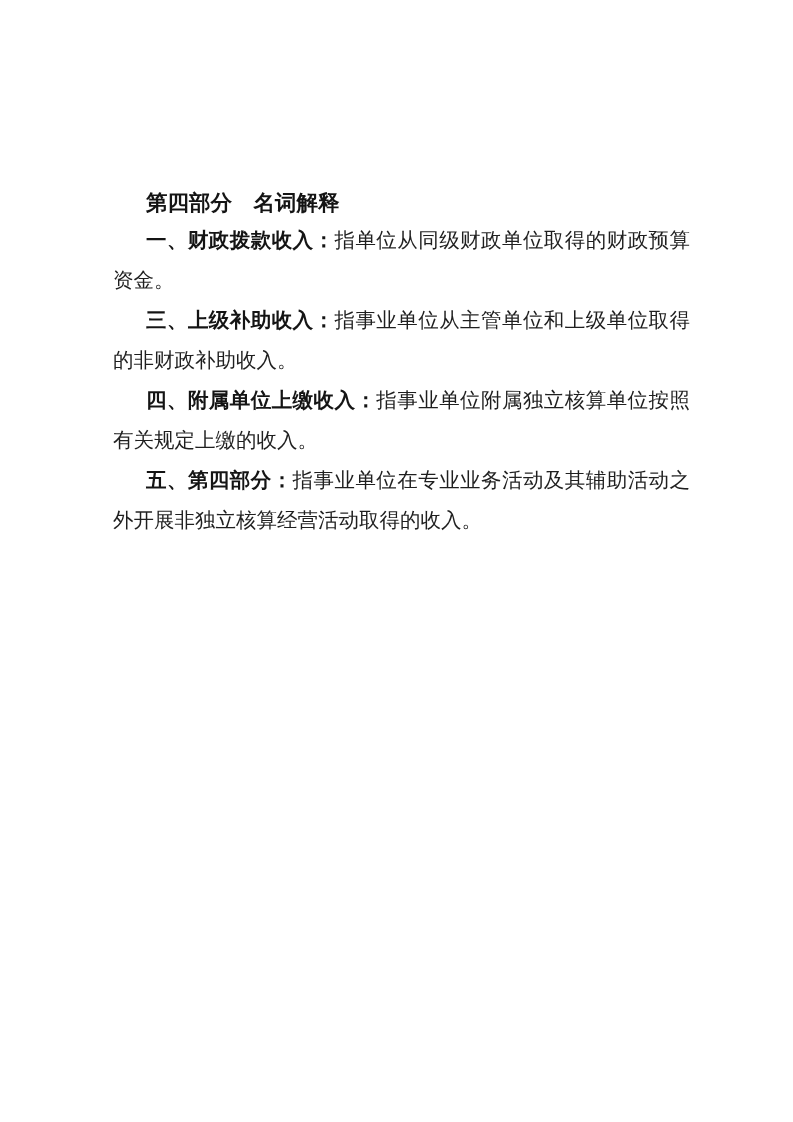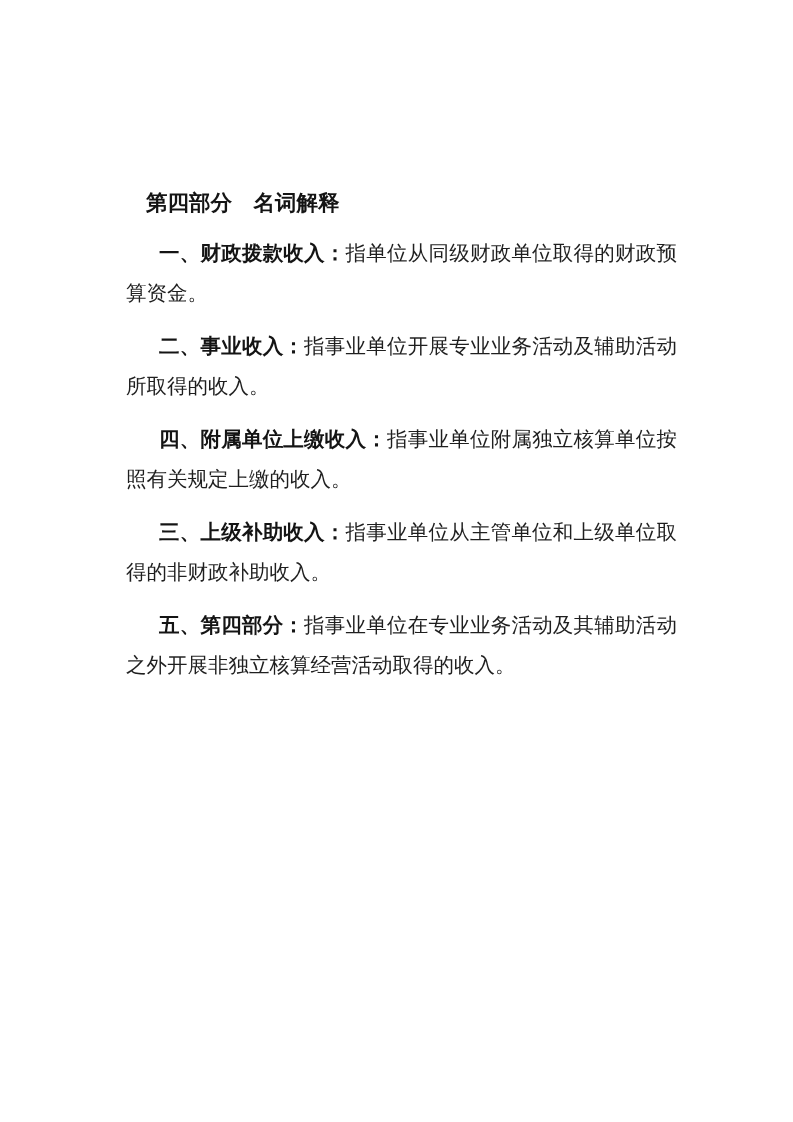--- a/index.html
+++ b/index.html
@@ -27,21 +27,21 @@
     line-height: 34px;
     text-indent: 33px;
     color: #141414;
     margin: 0;
     white-space: pre;
   }
   p.term {
     font-family: "Liberation Serif", "DejaVu Serif", serif;
     font-size: 20.5px;
     line-height: 40px;
-    margin: 13px;
+    margin: 0;
     text-align: justify;
     text-indent: 33px;
     color: #1f1f1f;
     word-break: normal;
   }
   .term-label {
     font-weight: 700;
     color: #141414;
   }
   .term-def {
@@ -51,25 +51,24 @@
 </head>
 <body>
 
 <div class="page">
   <div class="content">
 
     <div class="heading">第四部分　名词解释</div>
 
     <p class="term"><span class="term-label">一、财政拨款收入：</span><span class="term-def">指单位从同级财政单位取得的财政预算资金。</span></p>
 
-    <p class="term"><span class="term-label">二、事业收入：</span><span class="term-def">指事业单位开展专业业务活动及辅助活动所取得的收入。</span></p>
+
+    <p class="term"><span class="term-label">三、上级补助收入：</span><span class="term-def">指事业单位从主管单位和上级单位取得的非财政补助收入。</span></p>
 
     <p class="term"><span class="term-label">四、附属单位上缴收入：</span><span class="term-def">指事业单位附属独立核算单位按照有关规定上缴的收入。</span></p>
-
-    <p class="term"><span class="term-label">三、上级补助收入：</span><span class="term-def">指事业单位从主管单位和上级单位取得的非财政补助收入。</span></p>
 
     <p class="term"><span class="term-label">五、第四部分：</span><span class="term-def">指事业单位在专业业务活动及其辅助活动之外开展非独立核算经营活动取得的收入。</span></p>
 
 
 
 
   </div>
 </div>
 
 </body></html>

